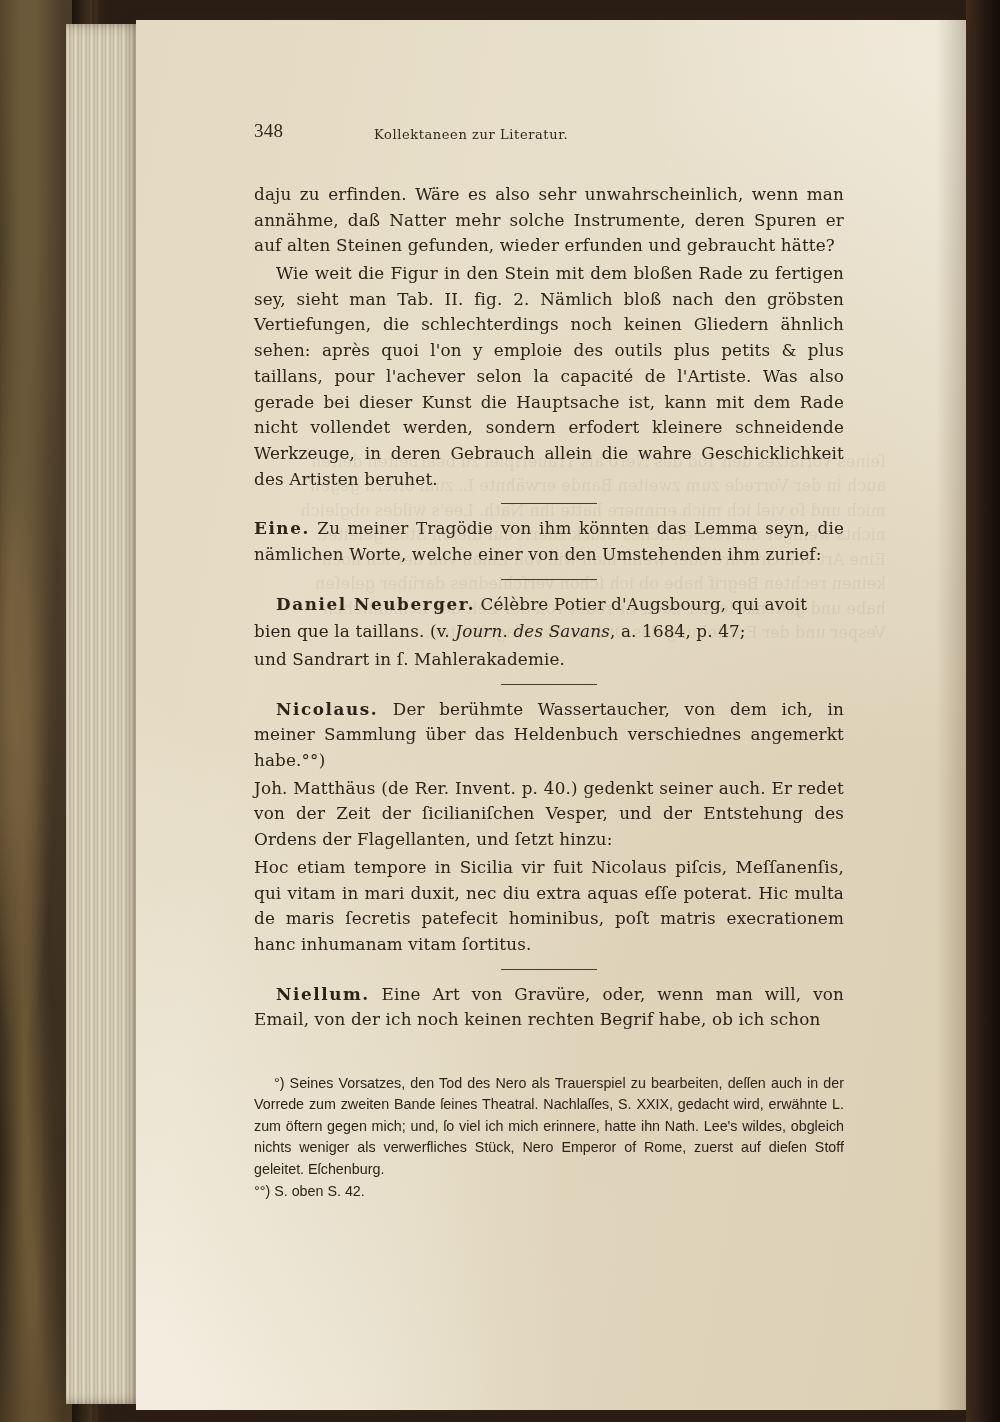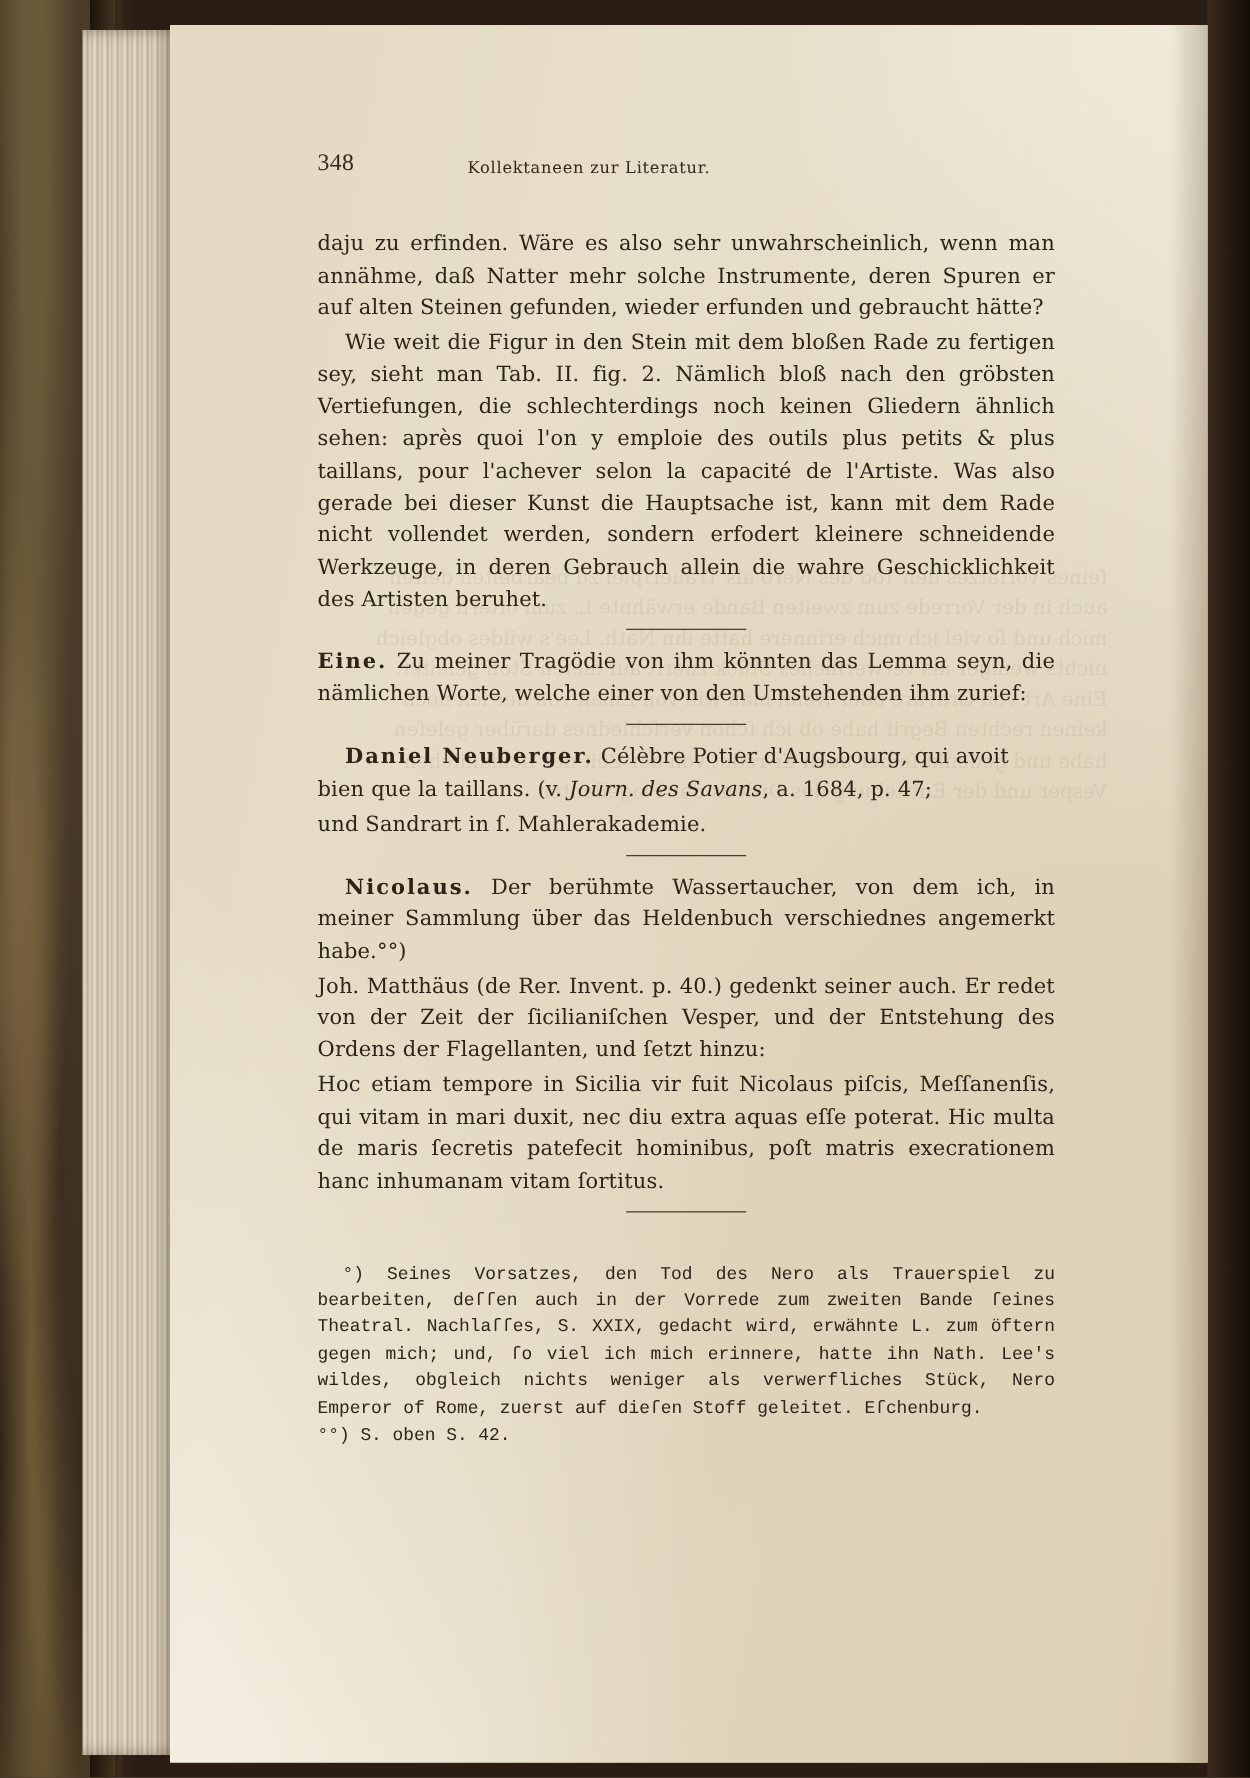--- a/index.html
+++ b/index.html
@@ -134,21 +134,21 @@
     background: #4a3c28;
     margin: 11px auto 12px auto;
   }
   .italic { font-style: italic; }
   .bold { font-weight: normal; }
   .notes {
     margin-top: 40px;
     font-size: 14.3px;
     line-height: 1.5;
     text-align: justify;
-    font-family: Liberation Mono, monospace;
+    font-family: Liberation Sans, sans-serif;
     color: #2d2317;
   }
   .notes p { margin: 0 0 1px 0; }
   .note-indent { text-indent: 20px; }
   
   .showthrough {
     position: absolute;
     left: 150px; top: 430px;
     width: 600px; height: 800px;
     opacity: .07;
@@ -210,20 +210,23 @@
       <div class="rule"></div>
 
       <p class="body fraktur indent">
         <span class="entry-name">Nicolaus.</span><span> Der berühmte Wassertaucher, von dem ich, in meiner Sammlung über das Heldenbuch verschiednes angemerkt habe.°°)</span>
       </p>
       <p class="body fraktur">Joh. Matthäus (de Rer. Invent. p. 40.) gedenkt seiner auch. Er redet von der Zeit der ſicilianiſchen Vesper, und der Entstehung des Ordens der Flagellanten, und ſetzt hinzu: </p>
       <p class="body latin">Hoc etiam tempore in Sicilia vir fuit Nicolaus piſcis, Meſſanenſis, qui vitam in mari duxit, nec diu extra aquas eſſe poterat.  Hic multa de maris ſecretis patefecit hominibus, poſt matris execrationem hanc inhumanam vitam ſortitus.</p>
 
       <div class="rule"></div>
 
+      <p class="body fraktur indent">
+        <span class="entry-name">Niellum.</span><span> Eine Art von Gravüre, oder, wenn man will, von Email, von der ich noch keinen rechten Begrif habe, ob ich schon</span>
+      </p>
 
       <div class="notes">
         <p class="note-indent">°) Seines Vorsatzes, den Tod des Nero als Trauerspiel zu bearbeiten, deſſen auch in der Vorrede zum zweiten Bande ſeines Theatral. Nachlaſſes, S. XXIX, gedacht wird, erwähnte L. zum öftern gegen mich; und, ſo viel ich mich erinnere, hatte ihn Nath. Lee's wildes, obgleich nichts weniger als verwerfliches Stück, Nero Emperor of Rome, zuerst auf dieſen Stoff geleitet.  Eſchenburg.</p>
         <p>°°) S. oben S. 42.</p>
       </div>
 
     </div>
   </div>
 </div>
 

